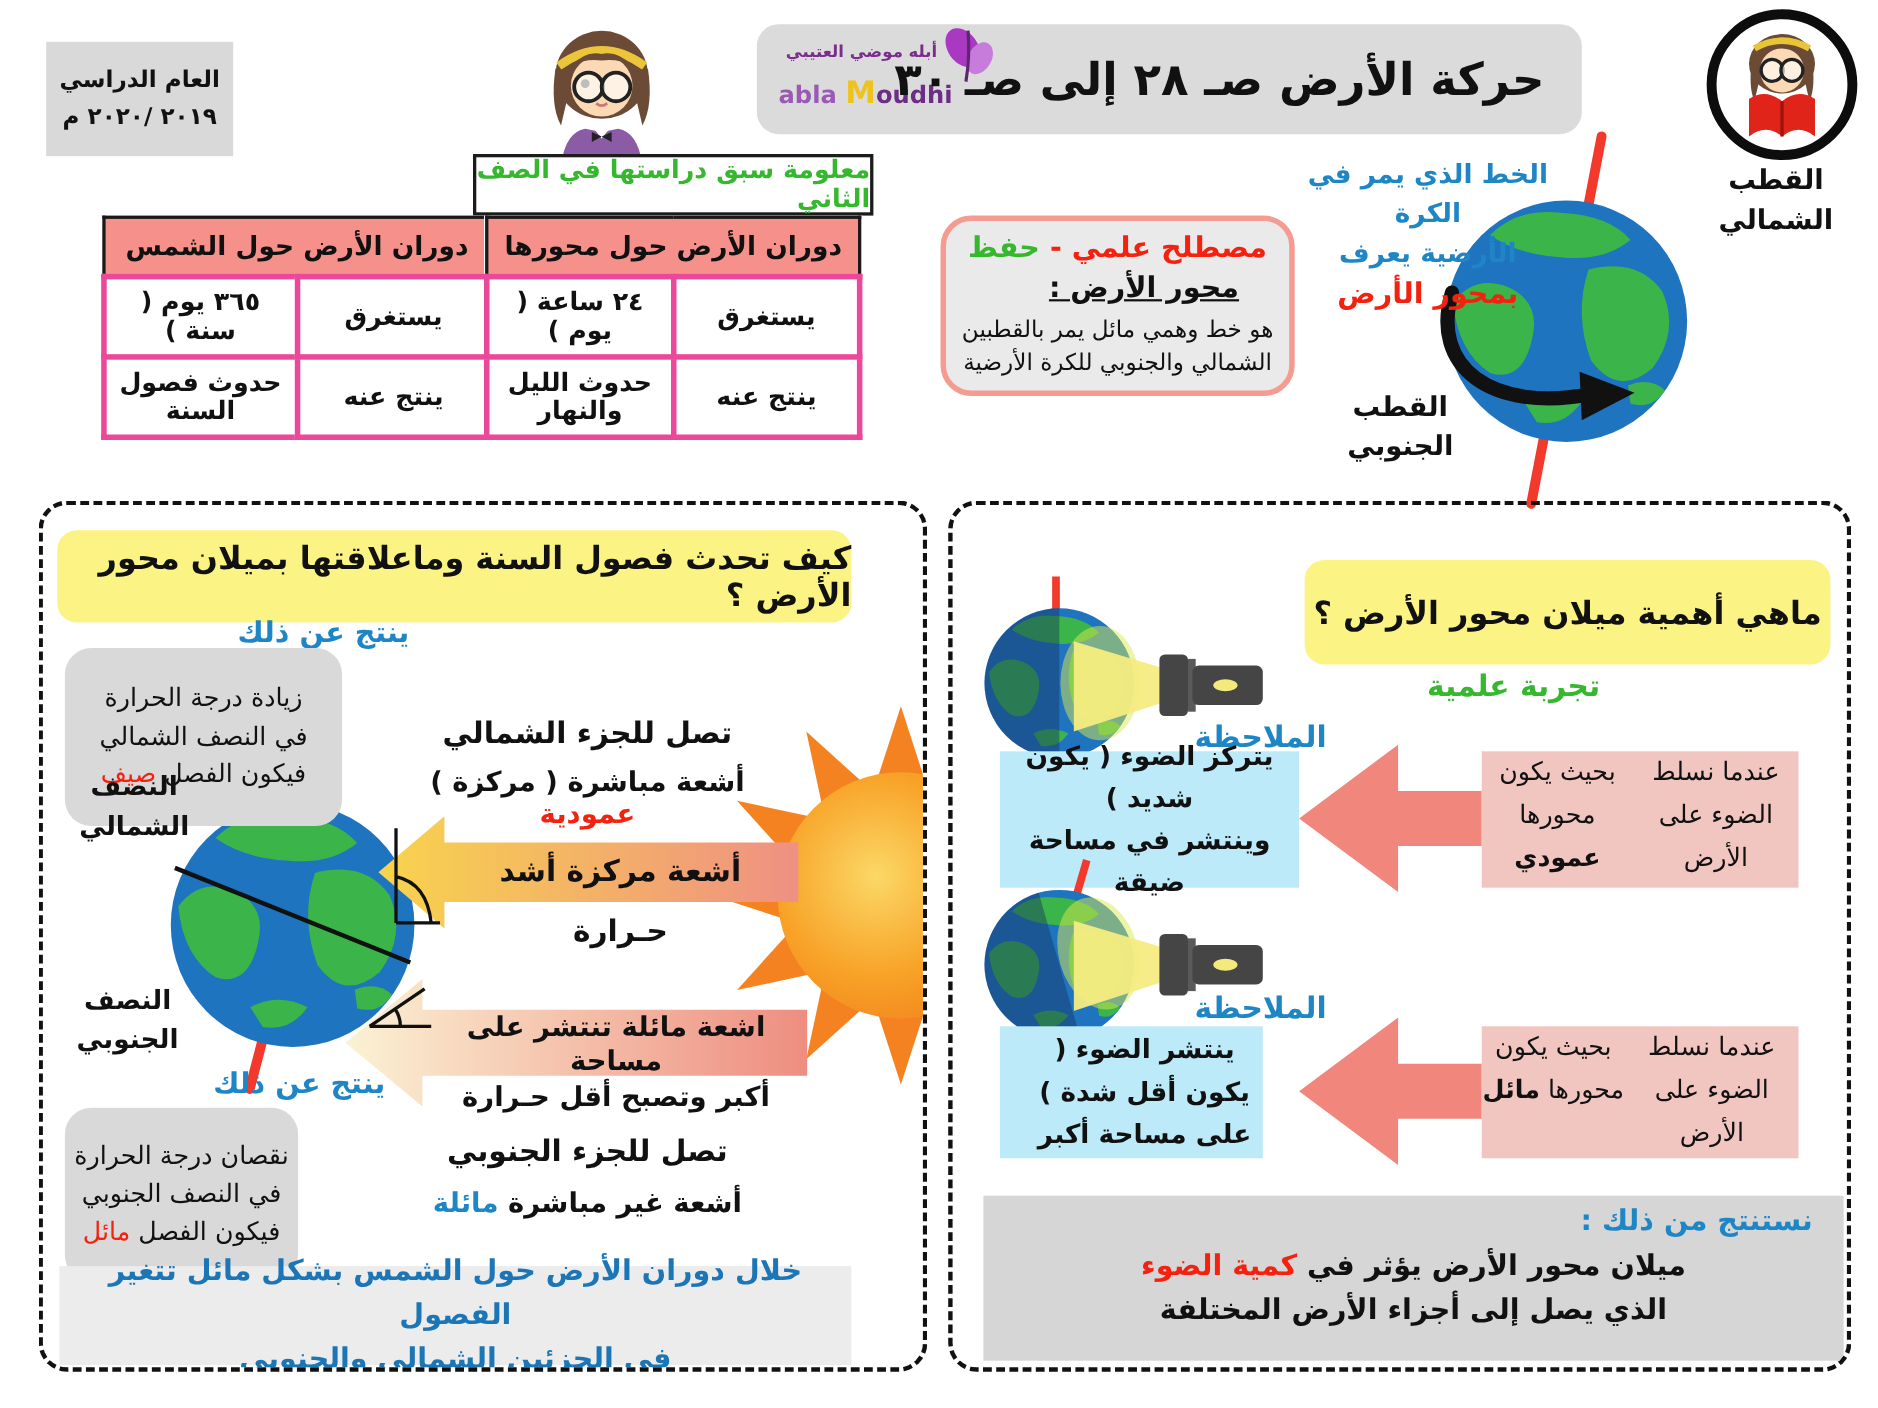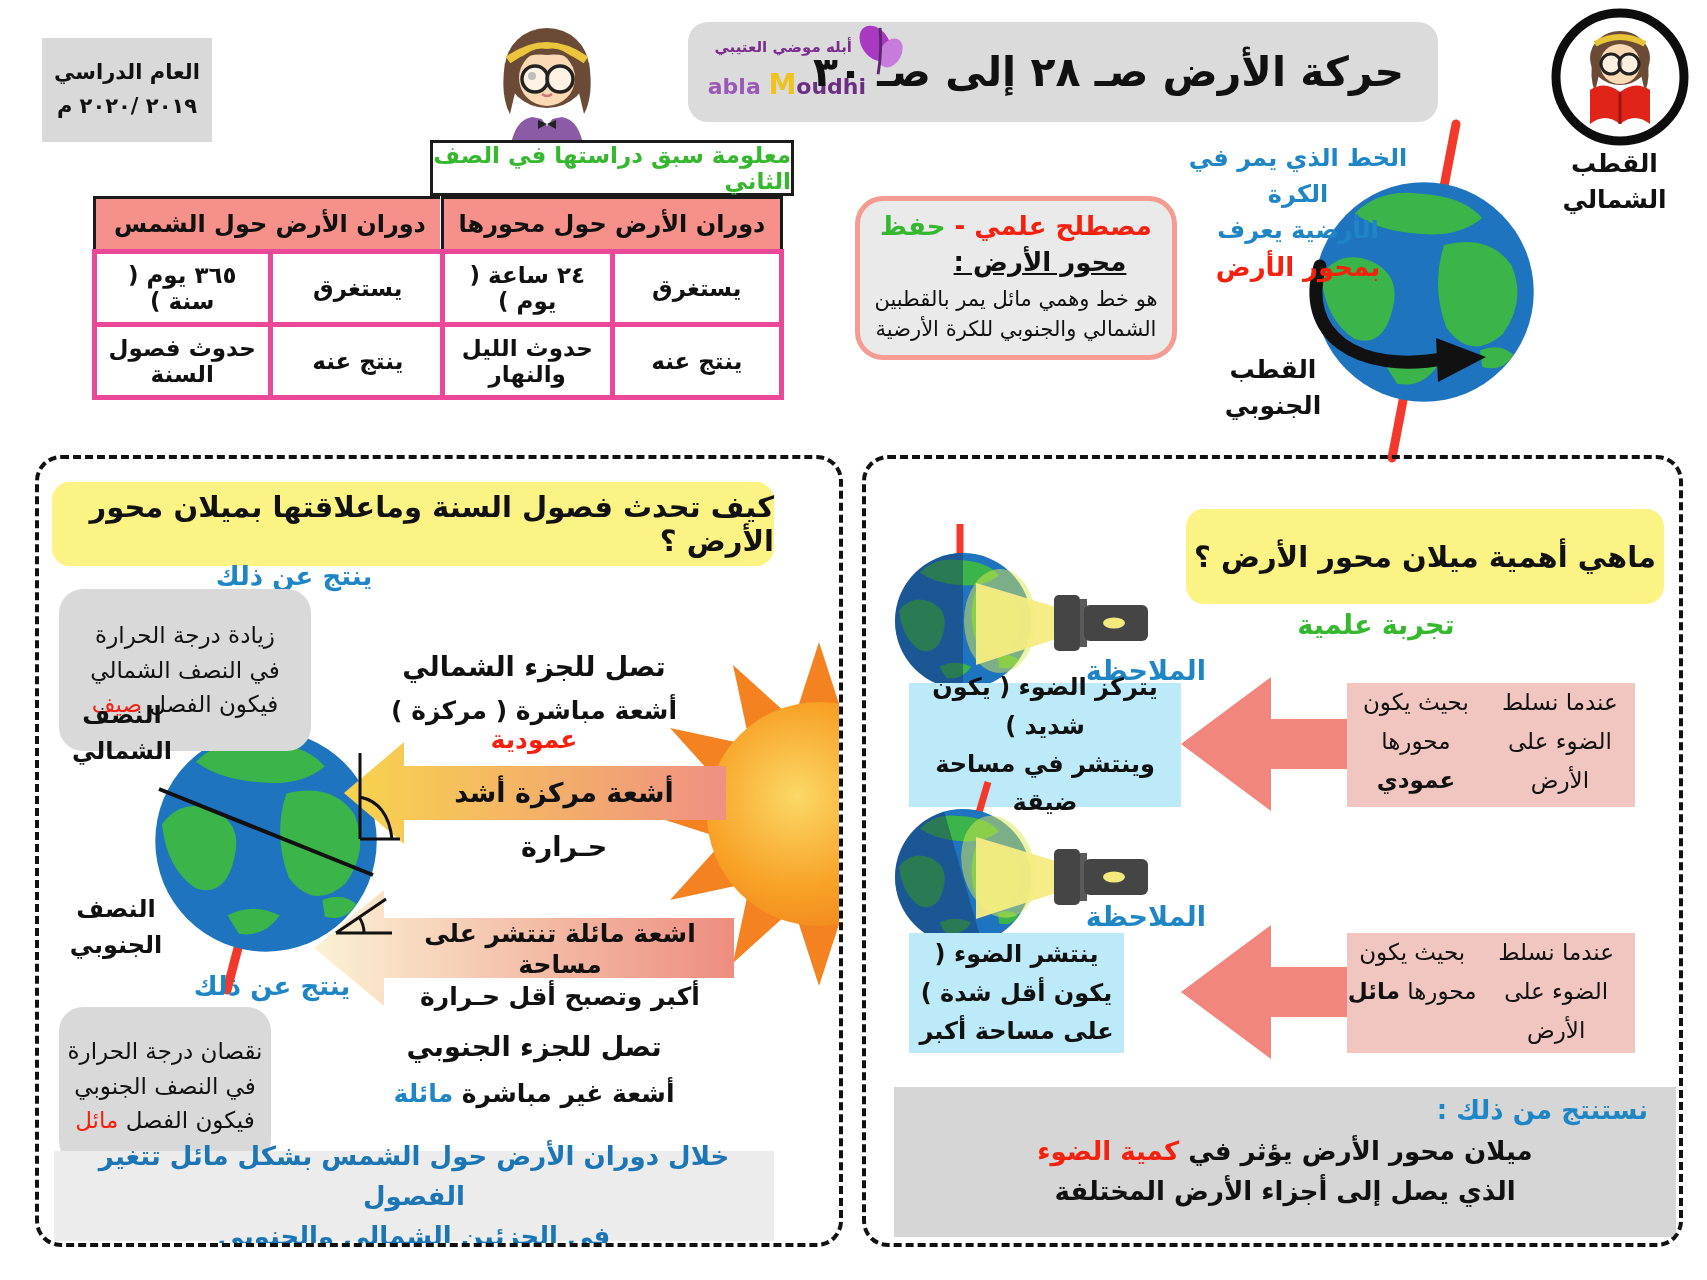--- a/index.html
+++ b/index.html
@@ -71,21 +71,21 @@
   .ray-sub{font-size:25px;font-weight:bold;text-align:center;}
   .arrow-wrap{position:absolute;}
   .arrow-text{position:absolute;text-align:center;font-weight:bold;}
   .footer-bar{left:15px;top:692px;width:720px;height:90px;background:#ececec;
               display:flex;flex-direction:column;justify-content:center;text-align:center;
               color:#1c75b5;font-weight:bold;font-size:26px;line-height:1.55;}
 
   .cyan-box{background:#bceaf8;text-align:center;display:flex;flex-direction:column;
             justify-content:center;font-size:24px;font-weight:bold;line-height:1.6;}
   .c1{left:43px;top:224px;width:272px;height:124px;}
-  .c2{left:43px;top:474px;width:215px;height:120px;}
+  .c2{left:43px;top:474px;width:215px;height:120px;padding-left:24px;}
   .pink-box{background:#f2c6c0;text-align:center;display:flex;flex-direction:row;
             justify-content:center;font-size:23px;line-height:1.7;}
   .p1{left:481px;top:224px;width:288px;height:124px;}
   .p2{left:481px;top:474px;width:288px;height:120px;}
   .obs-label{font-size:27px;color:#1f86c6;font-weight:bold;}
   .exp-label{left:420px;top:150px;width:180px;text-align:center;font-size:27px;
              color:#35b72e;font-weight:bold;}
   .concl-box{left:28px;top:628px;width:782px;height:150px;background:#d6d6d6;}
   .concl-label{position:absolute;right:28px;top:8px;font-size:26px;color:#1f86c6;font-weight:bold;}
   .concl-lines{position:absolute;left:0;top:44px;width:100%;text-align:center;

